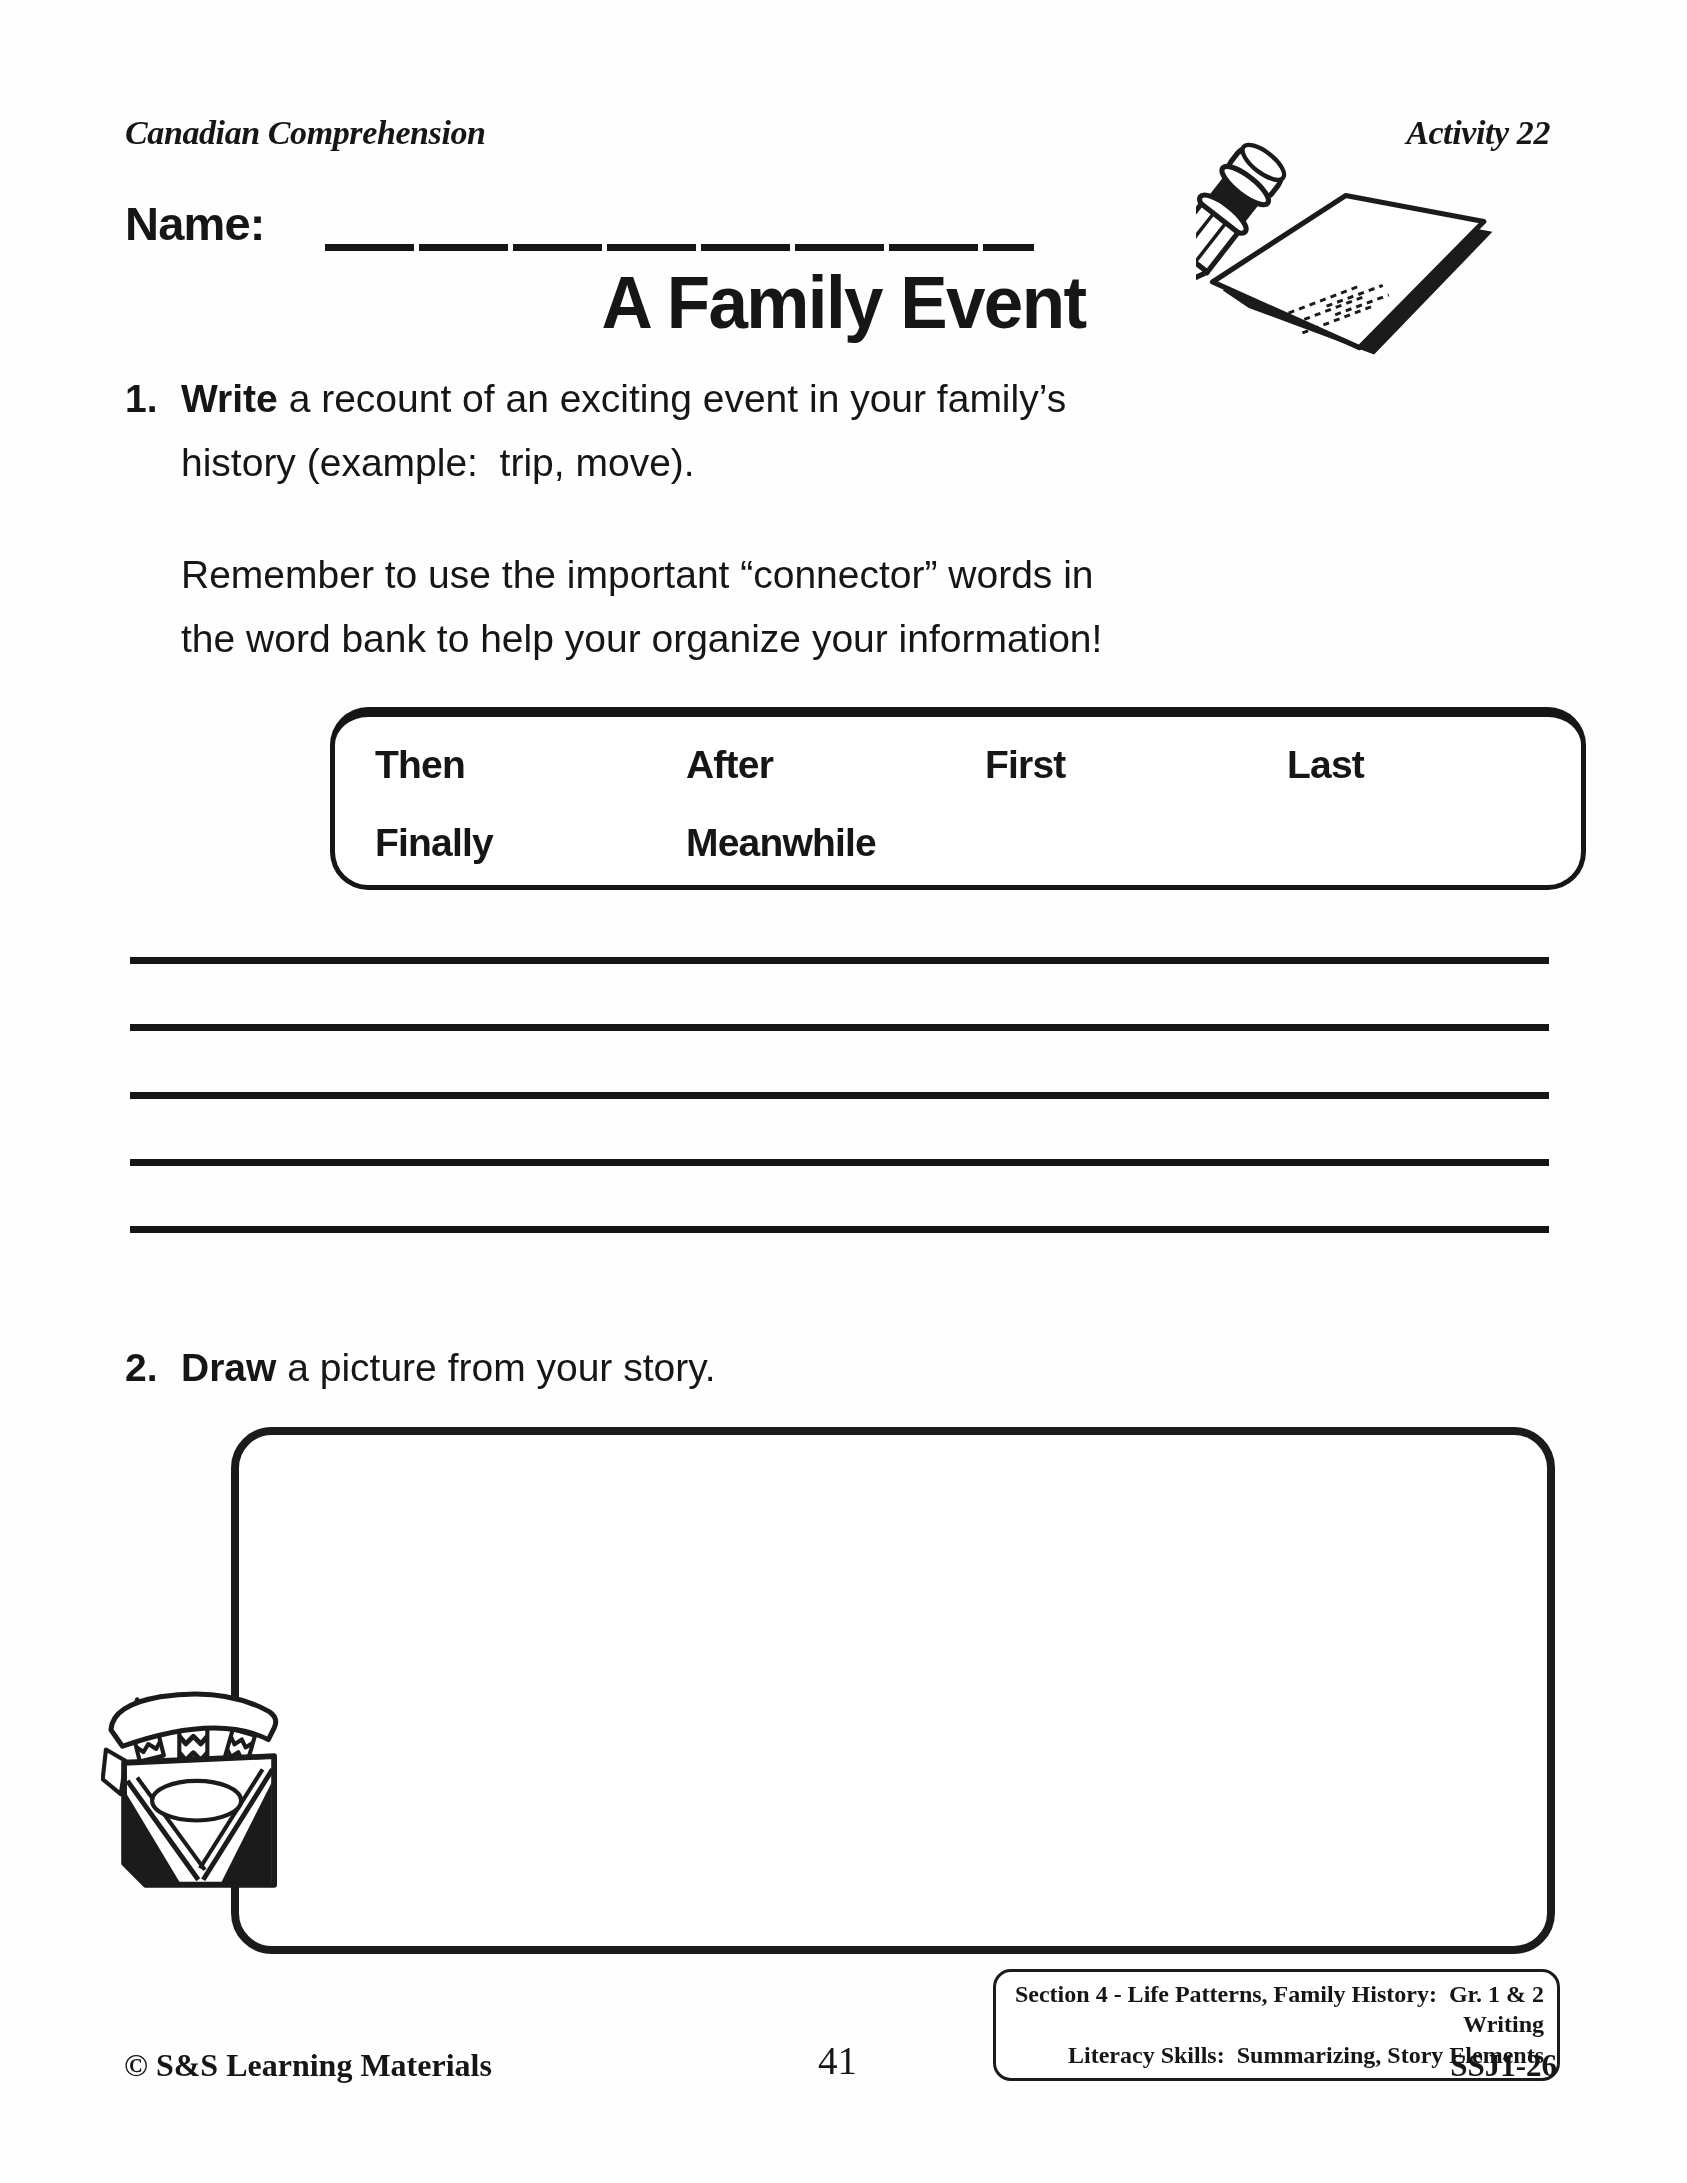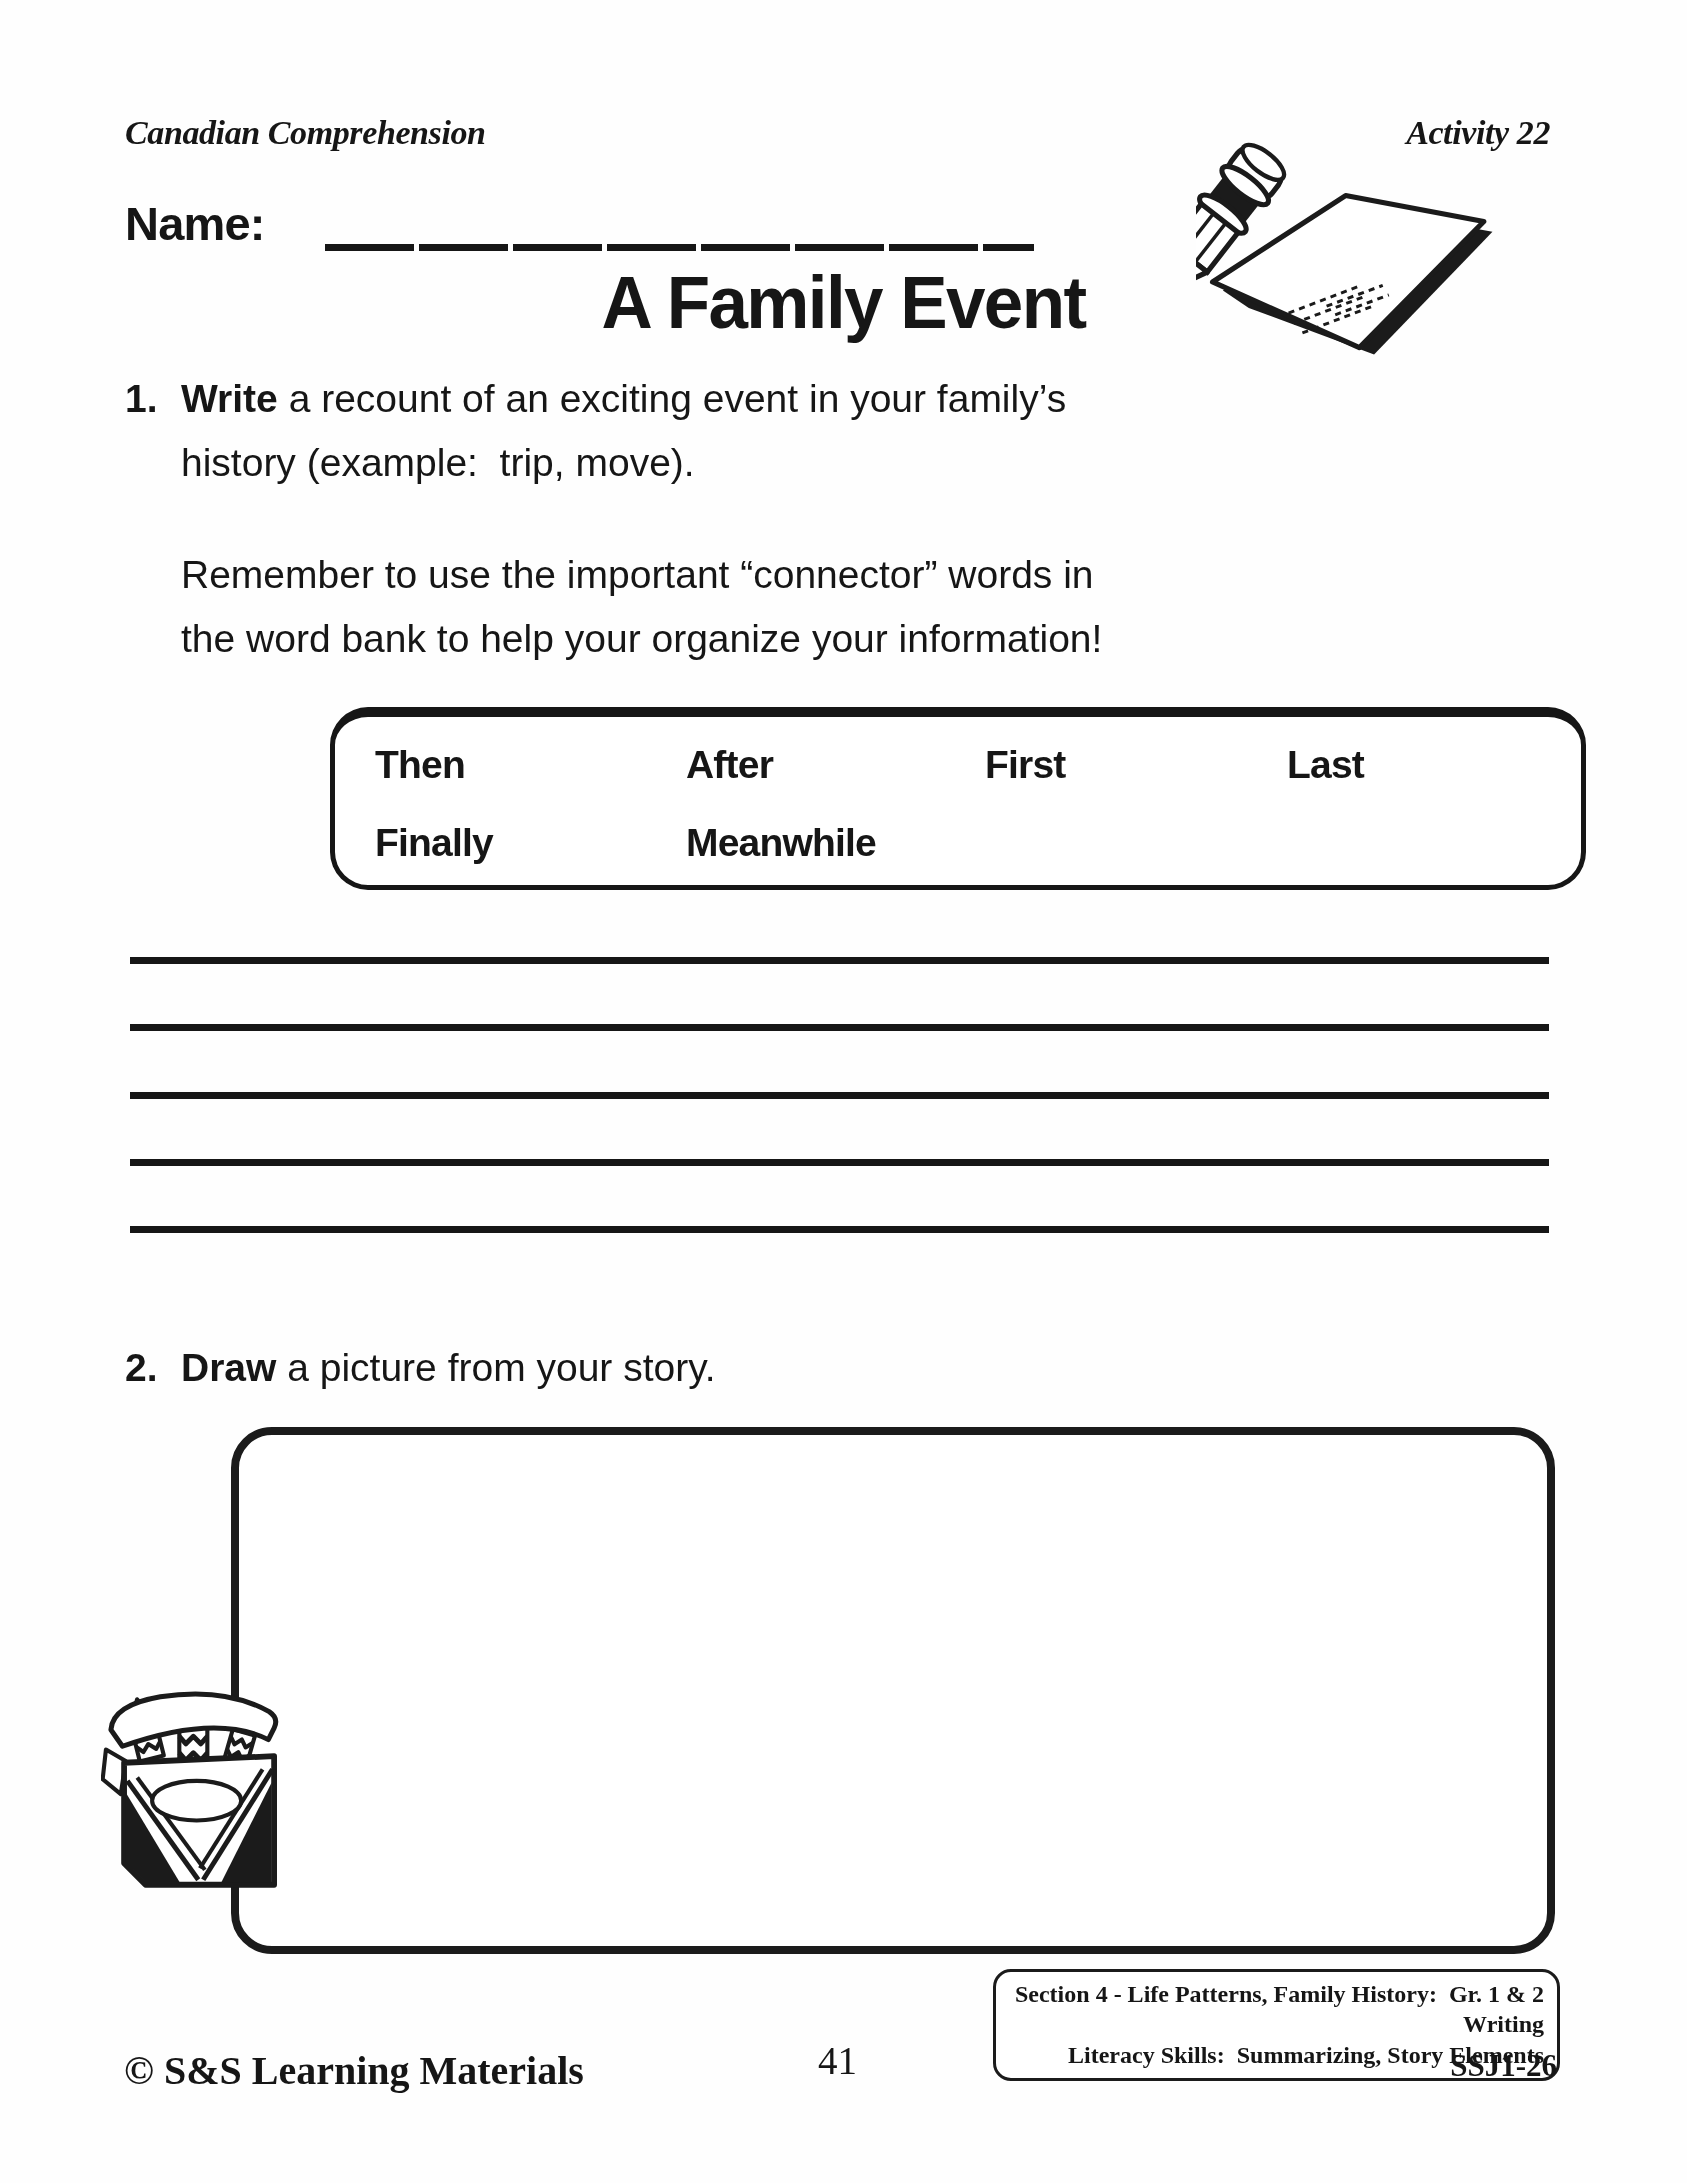--- a/index.html
+++ b/index.html
@@ -78,21 +78,21 @@
     position:absolute;left:993px;top:1969px;width:567px;
     box-sizing:border-box;
     border:3.3px solid #1b1b1b;border-radius:18px;
     padding:6.6px 13px 8.2px 8.2px;
     font-family:"Liberation Serif", serif;
     font-size:24px;line-height:30.5px;
     text-align:right;background:#fff;font-weight:bold;
   }
   .copyright{
     position:absolute;left:124px;top:2047px;
-    font-family:"Liberation Serif", serif;font-weight:bold;font-size:40px;
+    font-family:"Liberation Serif", serif;font-weight:bold;font-size:32px;
   }
   .pagenum{
     position:absolute;left:0;right:12px;top:2038px;text-align:center;
     font-family:"Liberation Serif", serif;font-size:39px;
   }
   .doccode{
     position:absolute;right:130px;top:2048px;
     font-family:"Liberation Serif", serif;font-weight:bold;font-size:31px;
   }
 </style>

